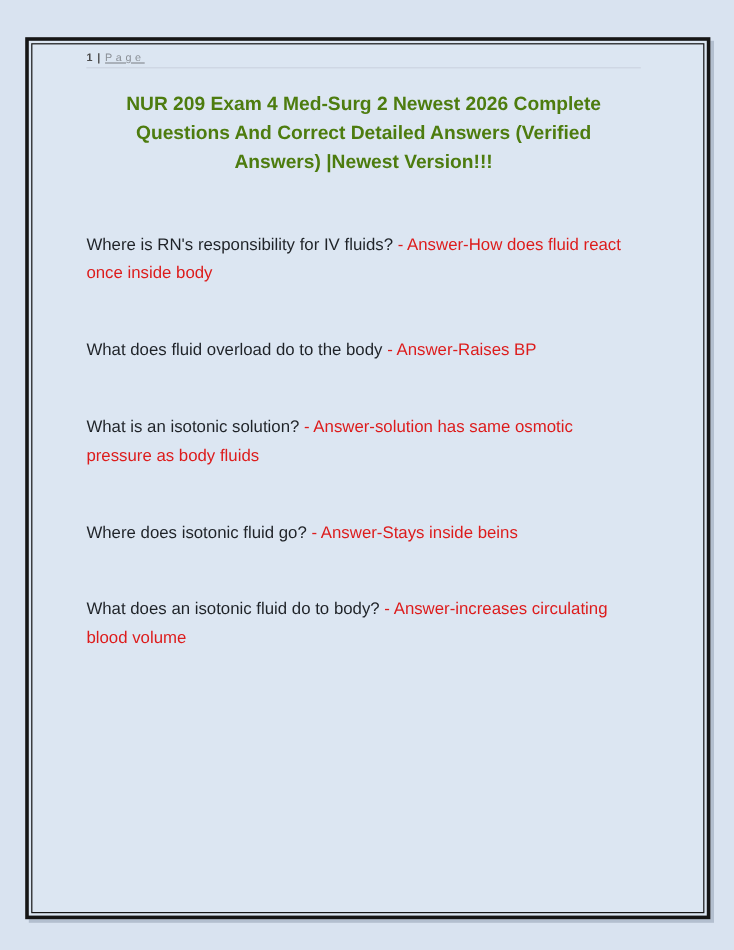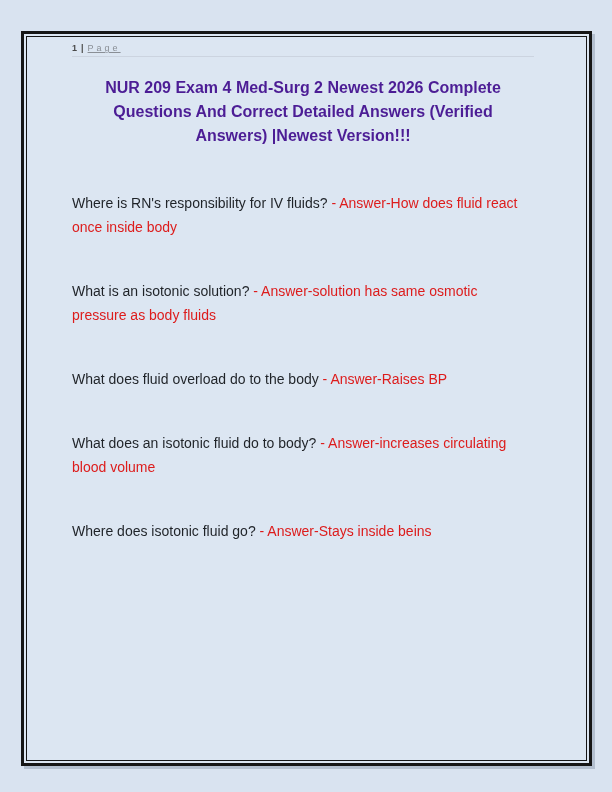--- a/index.html
+++ b/index.html
@@ -34,21 +34,21 @@
   .page-header-sep { margin: 0 4px; color: #4a4a4a; font-weight: bold; }
   .page-header-label { color: #8a8f96; letter-spacing: 3px; text-decoration: underline; }
   .page-header-rule {
     border-bottom: 1px solid #ccd4e0;
     margin-top: 2px;
   }
   .doc-title {
     margin: 19px auto 0;
     max-width: 452px;
     text-align: center;
-    color: #4c1d95;
+    color: #4d7c0f;
     font-weight: bold;
     font-size: 16px;
     line-height: 24px;
   }
   .qa-list { margin-top: 43px; }
   .qa-item {
     font-size: 14px;
     line-height: 24px;
     color: #1f2328;
     margin-bottom: 40px;
@@ -68,27 +68,27 @@
     </div>
     <div class="page-header-rule"></div>
 
     <h1 class="doc-title">NUR 209 Exam 4 Med-Surg 2 Newest 2026 Complete Questions And Correct Detailed Answers (Verified Answers) |Newest Version!!!</h1>
 
     <div class="qa-list">
       <p class="qa-item">
         <span>Where is RN's responsibility for IV fluids?</span><span class="qa-answer"> - Answer-How does fluid react once inside body</span>
       </p>
       <p class="qa-item">
+        <span>What does fluid overload do to the body</span><span class="qa-answer"> - Answer-Raises BP</span>
+      </p>
+      <p class="qa-item">
         <span>What is an isotonic solution?</span><span class="qa-answer"> - Answer-solution has same osmotic pressure as body fluids</span>
       </p>
       <p class="qa-item">
-        <span>What does fluid overload do to the body</span><span class="qa-answer"> - Answer-Raises BP</span>
+        <span>Where does isotonic fluid go?</span><span class="qa-answer"> - Answer-Stays inside beins</span>
       </p>
       <p class="qa-item">
         <span>What does an isotonic fluid do to body?</span><span class="qa-answer"> - Answer-increases circulating blood volume</span>
-      </p>
-      <p class="qa-item">
-        <span>Where does isotonic fluid go?</span><span class="qa-answer"> - Answer-Stays inside beins</span>
       </p>
     </div>
 
   </div>
 </div>
 
 </body></html>

